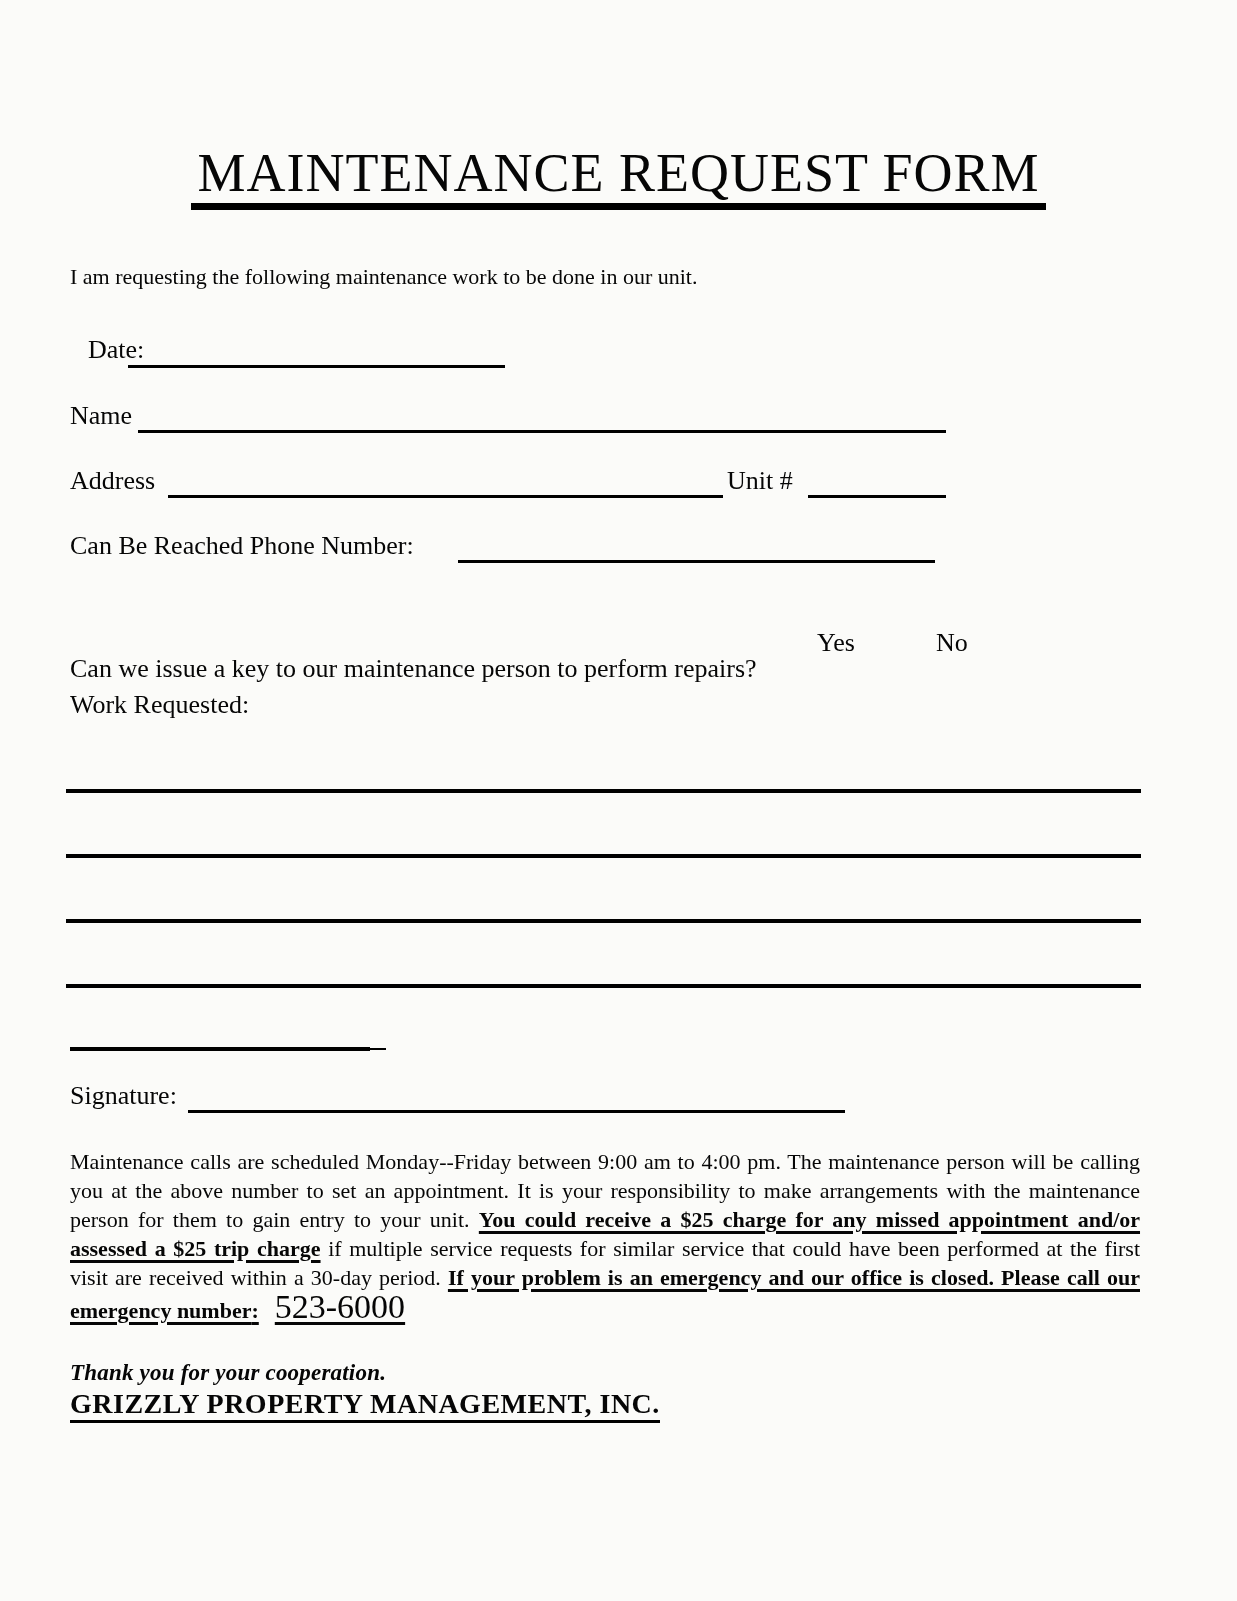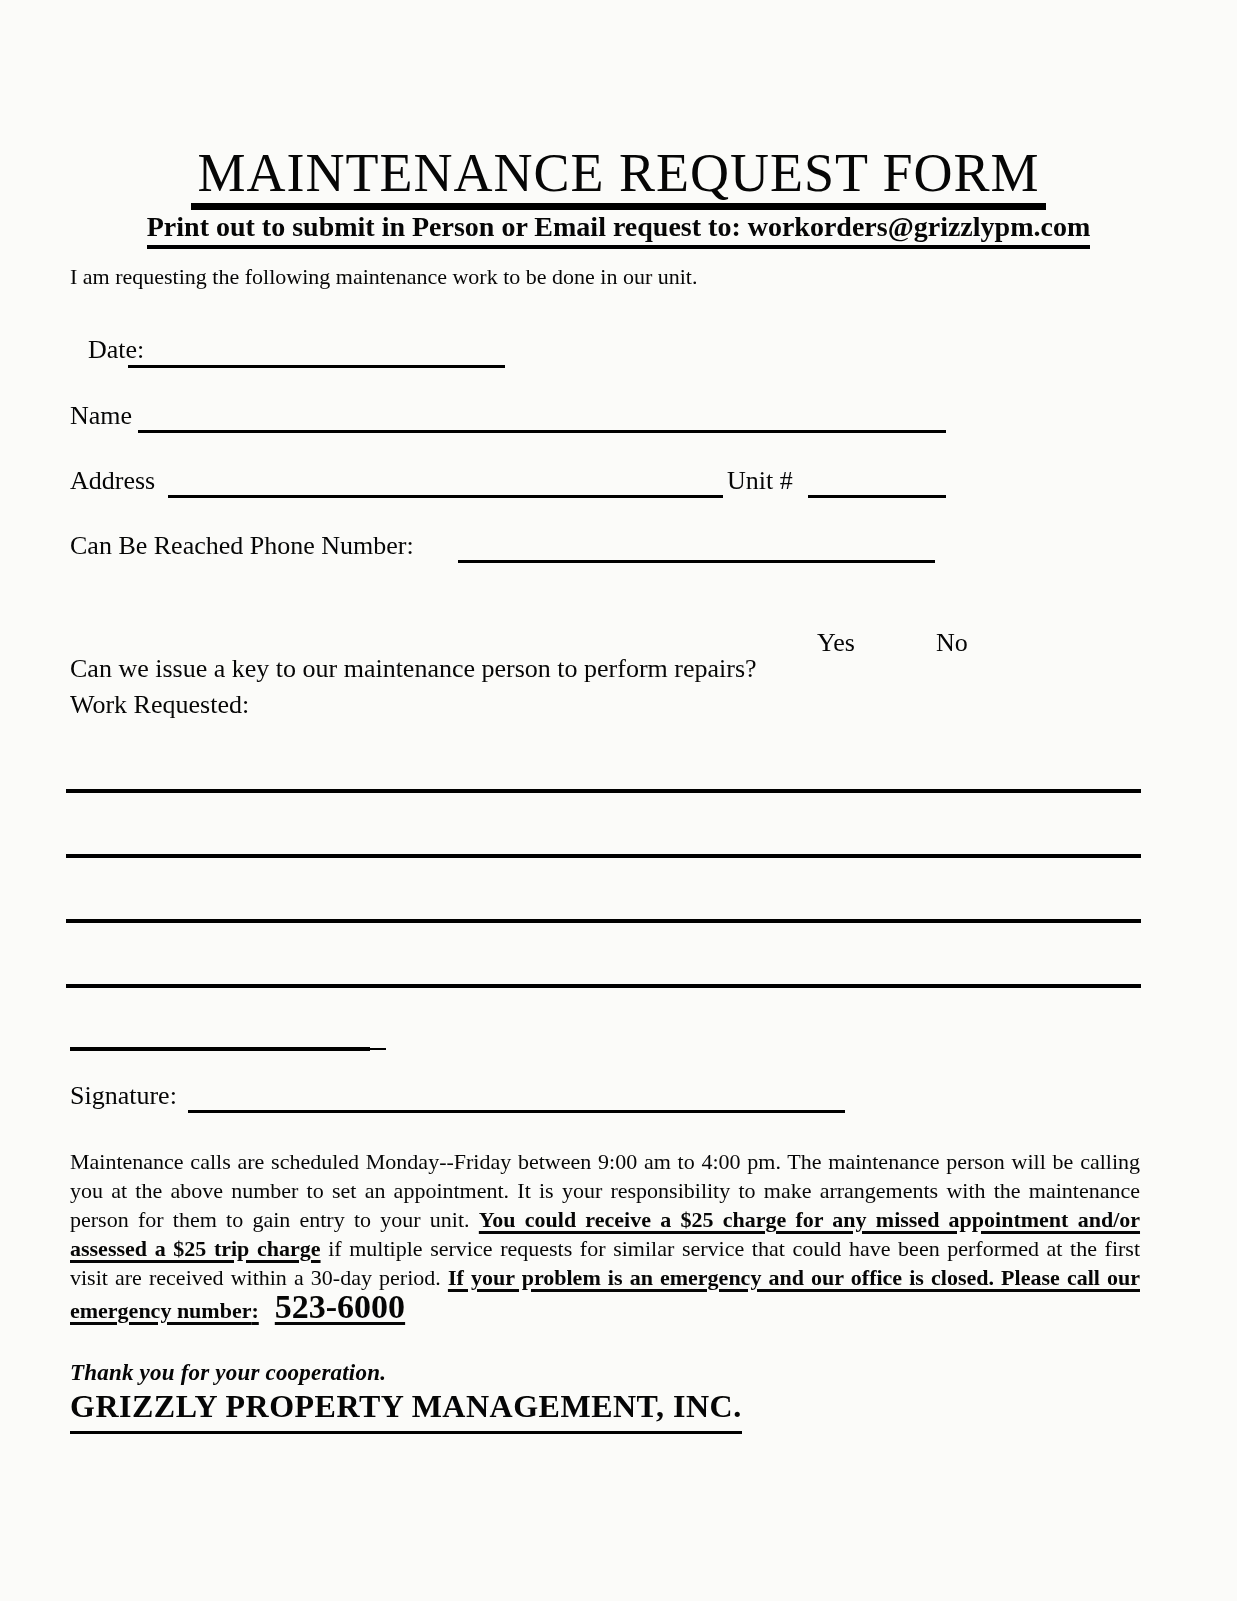--- a/index.html
+++ b/index.html
@@ -83,54 +83,51 @@
     text-align: justify;
   }
   .bu {
     font-weight: 700;
     text-decoration: underline;
     text-decoration-thickness: 3px;
     text-underline-offset: 4px;
   }
   .big-number {
     font-size: 34px;
-    font-weight: 700;
+    font-weight: 400;
     padding-left: 16px;
   }
 
   .thanks {
     position: absolute;
     top: 1360px;
     left: 70px;
     font-size: 23px;
     font-weight: 700;
     letter-spacing: 0.2px;
     font-style: italic;
   }
   .company {
     position: absolute;
     top: 1388px;
     left: 70px;
-    font-size: 32px;
+    font-size: 28px;
     font-weight: 700;
     letter-spacing: 0.5px;
-    padding-bottom: 6px;
+    padding-bottom: 0;
     border-bottom: 3px solid #000;
   }
 </style>
 </head>
 <body>
 
 <div class="page">
 
   <div class="title-wrap">
     <h1 class="title">MAINTENANCE REQUEST FORM</h1>
-  </div>
-  <div class="subtitle-wrap">
-    <h2 class="subtitle">Print out to submit in Person or Email request to: workorders@grizzlypm.com</h2>
   </div>
 
   <div class="intro">I am requesting the following maintenance work to be done in our unit.</div>
 
   <div class="label" style="top:336px; left:70px;margin-left:18px;">Date:</div>
   <div class="bigline" style="top:365px; left:128px; width:377px; height:3px;"></div>
 
   <div class="label" style="top:402px; left:70px;">Name</div>
   <div class="bigline" style="top:430px; left:138px; width:808px; height:3px;"></div>
 

